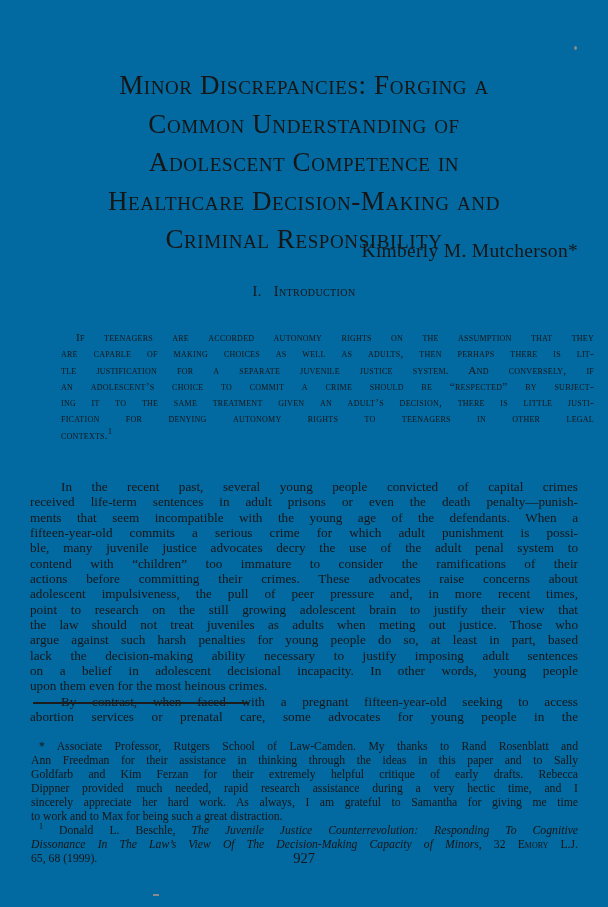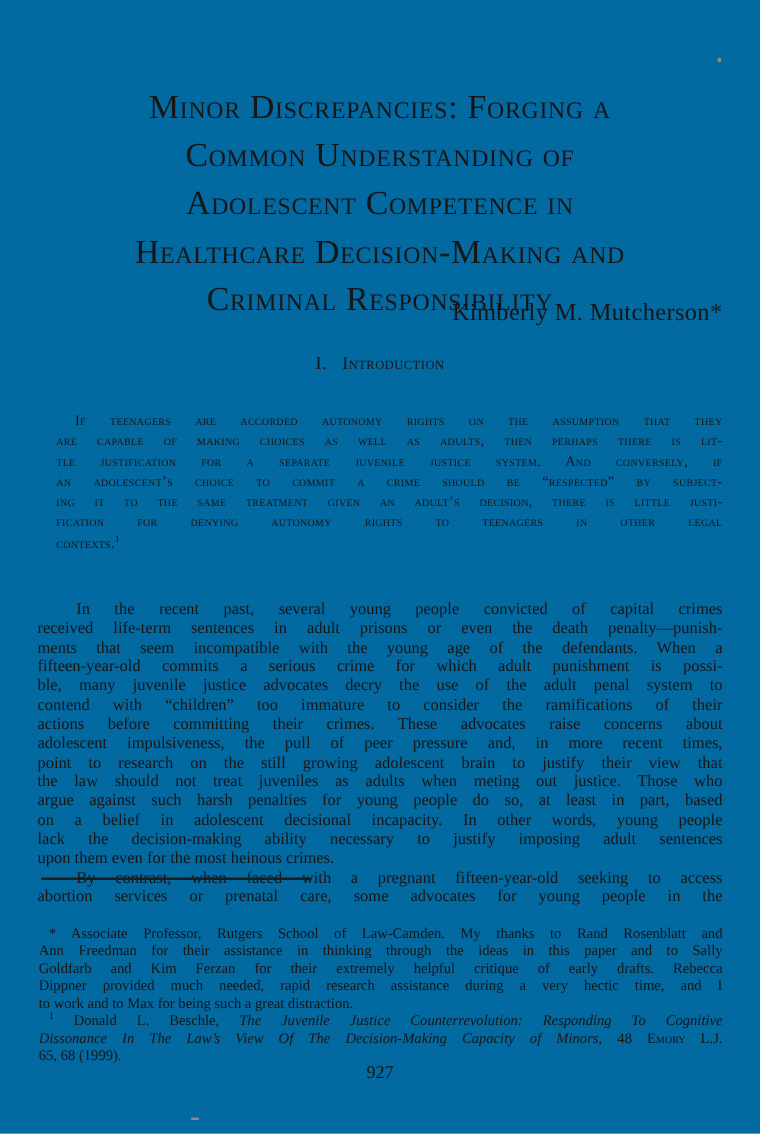--- a/index.html
+++ b/index.html
@@ -52,21 +52,21 @@
     font-size: 14.5px;
     letter-spacing: 0.4px;
   }
   .section-heading .numeral { margin-right: 12px; }
   .section-heading .sc-title { font-variant: small-caps; }
 
   
   .epigraph {
     position: absolute;
     top: 329px;
-    left: 45px;
+    left: 61px;
     width: 533px;
   }
   .quote-line {
     font-variant: small-caps;
     font-size: 11.4px;
     line-height: 16.3px;
     letter-spacing: 0.25px;
   }
   .indent-sm { text-indent: 15px; }
 
@@ -167,43 +167,44 @@
       <div class="body-line jl">received life-term sentences in adult prisons or even the death penalty—punish-</div>
       <div class="body-line jl">ments that seem incompatible with the young age of the defendants. When a</div>
       <div class="body-line jl">fifteen-year-old commits a serious crime for which adult punishment is possi-</div>
       <div class="body-line jl">ble, many juvenile justice advocates decry the use of the adult penal system to</div>
       <div class="body-line jl">contend with “children” too immature to consider the ramifications of their</div>
       <div class="body-line jl">actions before committing their crimes. These advocates raise concerns about</div>
       <div class="body-line jl">adolescent impulsiveness, the pull of peer pressure and, in more recent times,</div>
       <div class="body-line jl">point to research on the still growing adolescent brain to justify their view that</div>
       <div class="body-line jl">the law should not treat juveniles as adults when meting out justice. Those who</div>
       <div class="body-line jl">argue against such harsh penalties for young people do so, at least in part, based</div>
+      <div class="body-line jl">lack the decision-making ability necessary to justify imposing adult sentences</div>
       <div class="body-line jl">on a belief in adolescent decisional incapacity. In other words, young people</div>
-      <div class="body-line jl">lack the decision-making ability necessary to justify imposing adult sentences</div>
       <div class="body-line last">upon them even for the most heinous crimes.</div>
     </div>
     <div>
       <div class="body-line jl indent">By contrast, when faced with a pregnant fifteen-year-old seeking to access</div>
       <div class="body-line jl">abortion services or prenatal care, some advocates for young people in the</div>
     </div>
   </div>
 
   <div class="fn-rule"></div>
 
   <div class="fn-block">
     <div>
       <div class="fn-line jl indent-fn">* Associate Professor, Rutgers School of Law-Camden. My thanks to Rand Rosenblatt and</div>
       <div class="fn-line jl">Ann Freedman for their assistance in thinking through the ideas in this paper and to Sally</div>
       <div class="fn-line jl">Goldfarb and Kim Ferzan for their extremely helpful critique of early drafts. Rebecca</div>
       <div class="fn-line jl">Dippner provided much needed, rapid research assistance during a very hectic time, and I</div>
+      <div class="fn-line jl">sincerely appreciate her hard work. As always, I am grateful to Samantha for giving me time</div>
       <div class="fn-line last">to work and to Max for being such a great distraction.</div>
     </div>
     <div>
       <div class="fn-line jl indent-fn"><span class="sup">1</span><span> Donald L. Beschle, </span><span class="it">The Juvenile Justice Counterrevolution: Responding To Cognitive</span></div>
-      <div class="fn-line jl"><span class="it">Dissonance In The Law’s View Of The Decision-Making Capacity of Minors</span><span>, 48 </span><span class="sc">Emory</span><span> L.J.</span></div>
+      <div class="fn-line jl"><span class="it">Dissonance In The Law’s View Of The Decision-Making Capacity of Minors</span><span>, 32 </span><span class="sc">Emory</span><span> L.J.</span></div>
       <div class="fn-line last">65, 68 (1999).</div>
     </div>
   </div>
 
   <div class="folio">927</div>
 
   <div class="artifact artifact-1"></div>
   <div class="artifact artifact-2"></div>
 
 </div>

